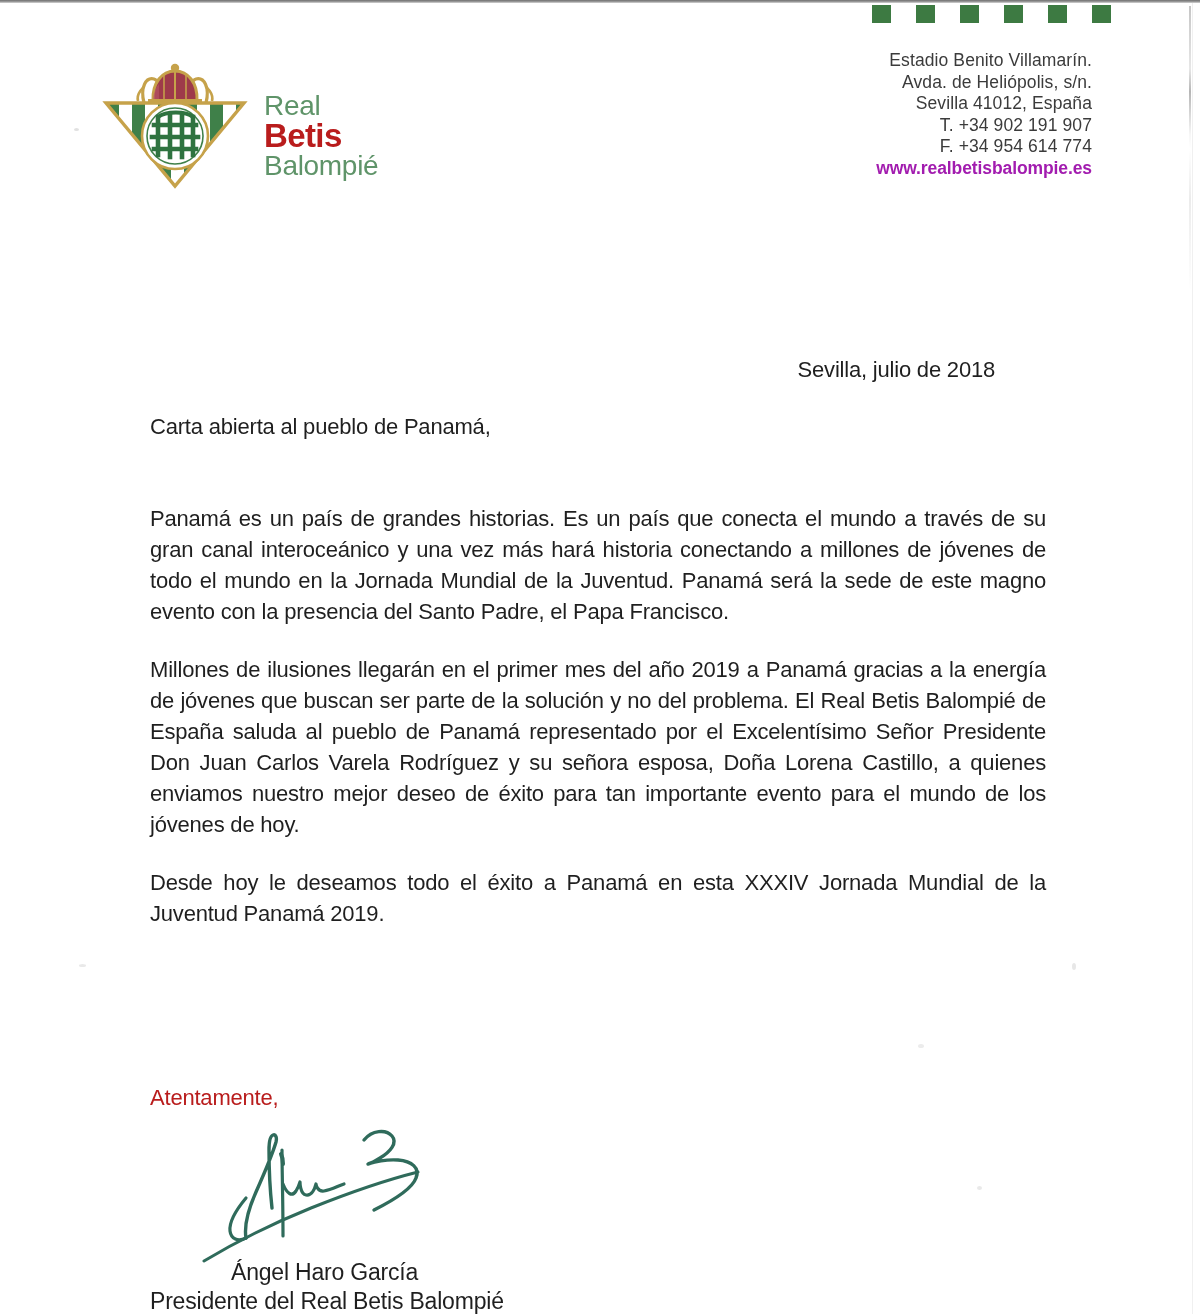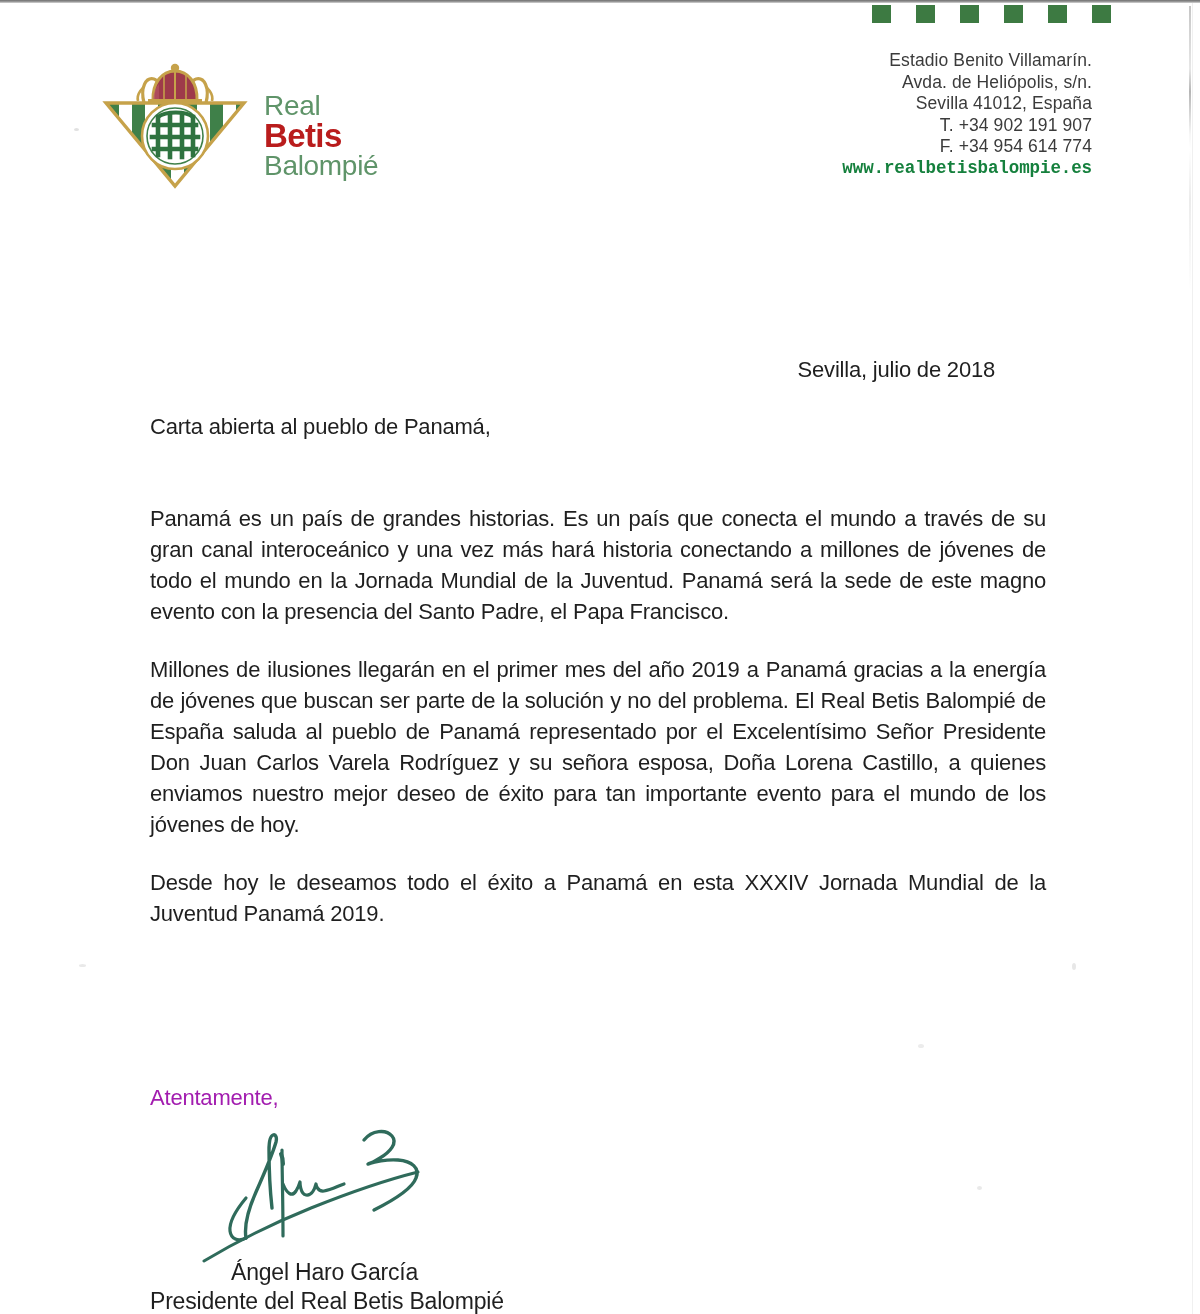--- a/index.html
+++ b/index.html
@@ -72,23 +72,22 @@
     left: 760px;
     width: 332px;
     text-align: right;
     font-size: 17.5px;
     line-height: 21.5px;
     color: #3b3b3b;
     letter-spacing: .1px;
   }
   .address .web {
     font-weight: bold;
-    color: #15803d;
+    color: #a21caf;
     letter-spacing: -.1px;
-    font-family: Liberation Mono, monospace;
   }
 
   
   .logo-block {
     position: absolute;
     top: 57px;
     left: 96px;
     display: flex;
     align-items: center;
   }
@@ -149,21 +148,21 @@
     hyphens: none;
   }
   .body-copy p:last-child { margin-bottom: 16px; }
 
   
   .closing {
     position: absolute;
     top: 1085px;
     left: 150px;
     font-size: 22px;
-    color: #a21caf;
+    color: #b91c1c;
     letter-spacing: -.2px;
     text-align: center;
   }
   .signature-mark {
     position: absolute;
     top: 1098px;
     left: 186px;
   }
   .signer {
     position: absolute;

